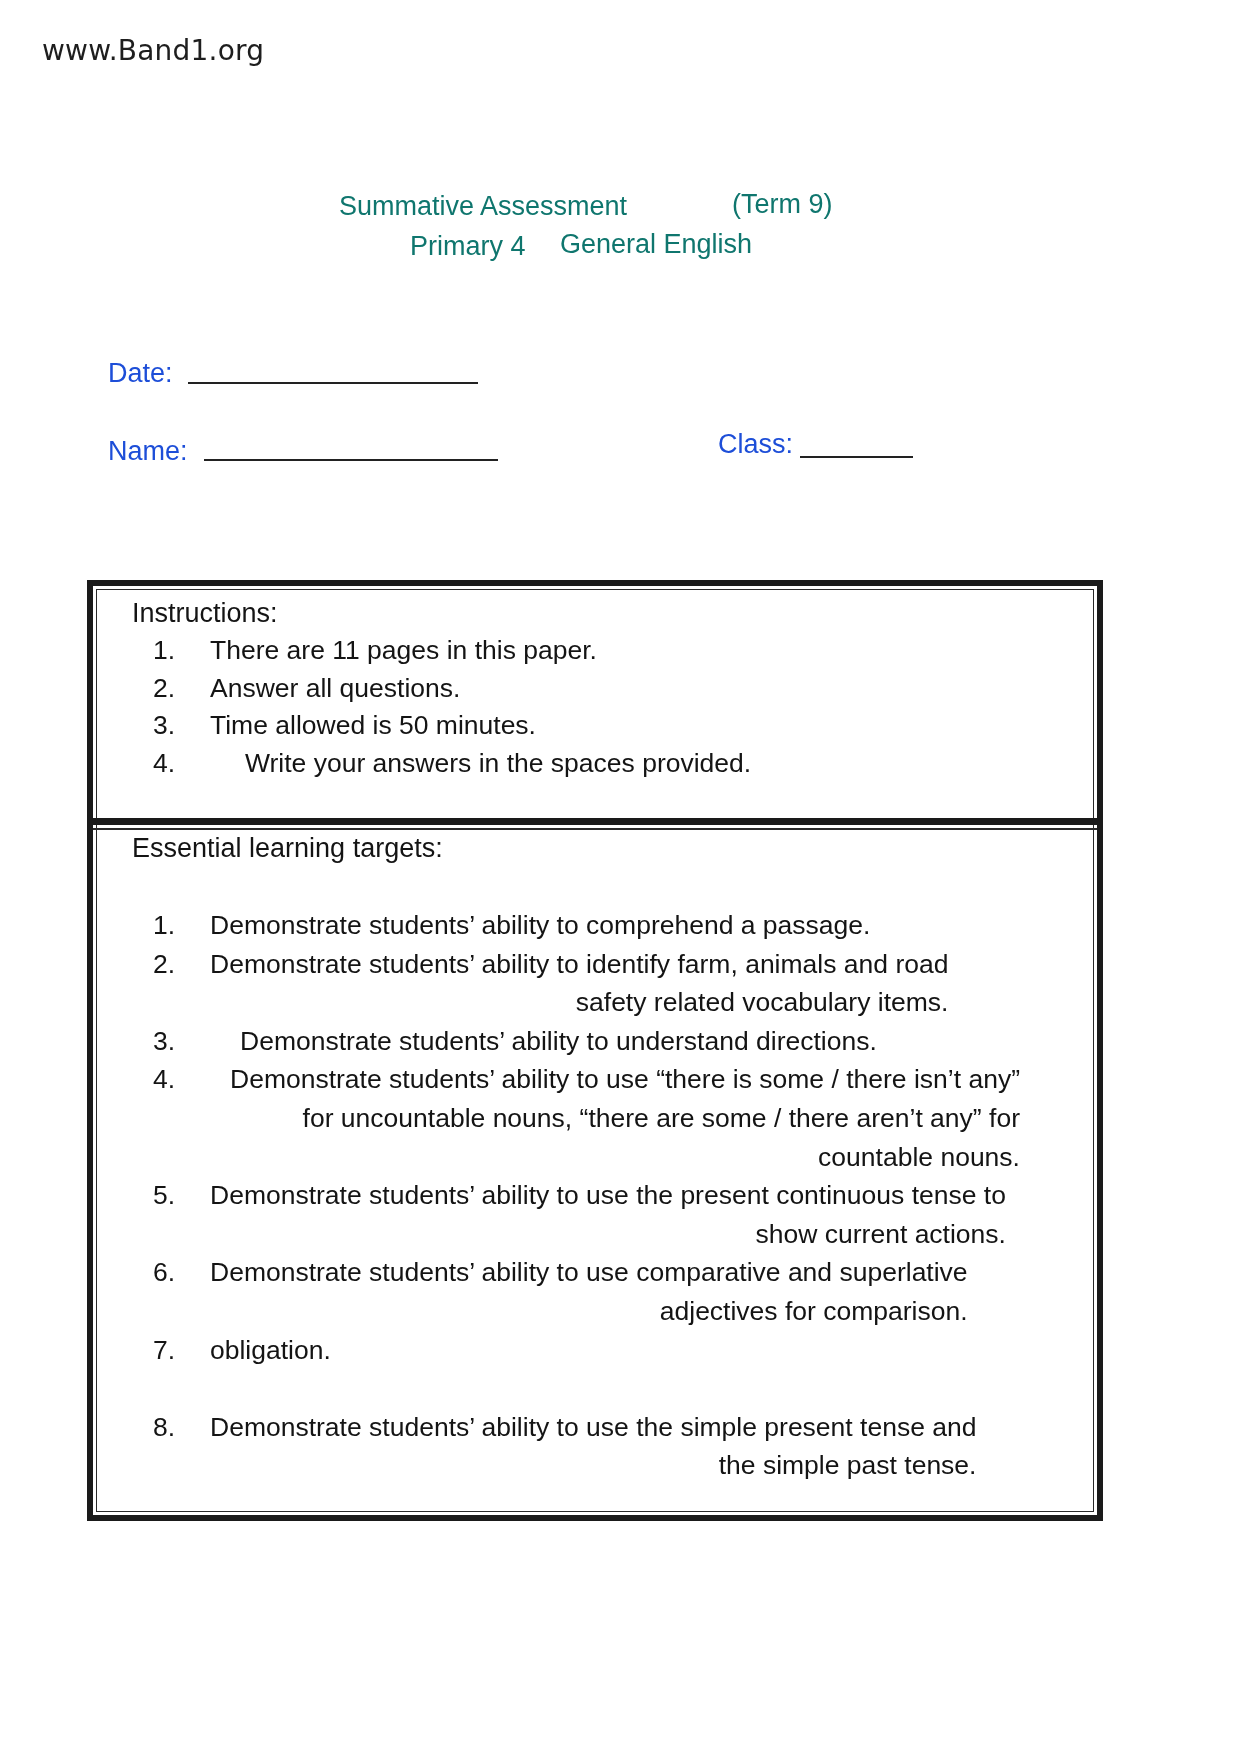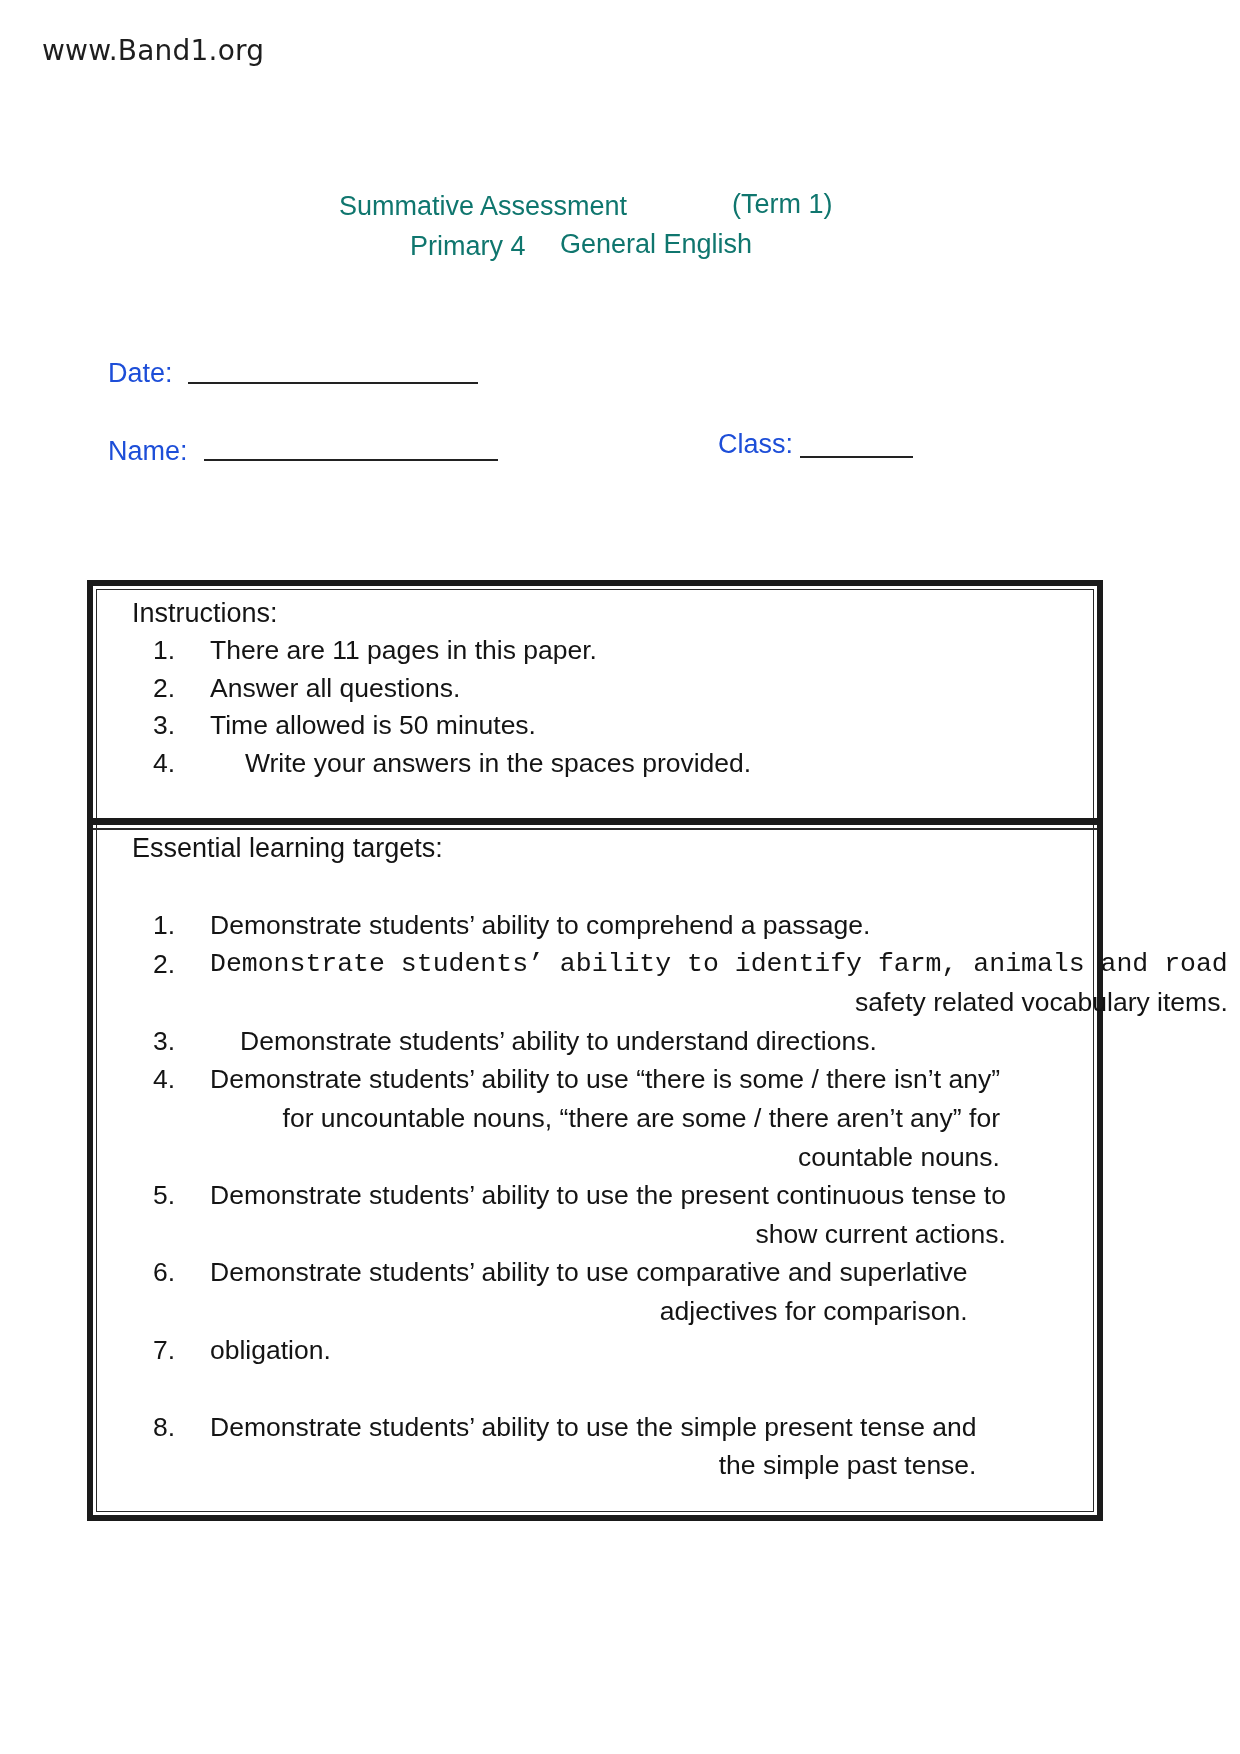--- a/index.html
+++ b/index.html
@@ -37,21 +37,21 @@
   .item .num { position: absolute; left: 153px; }
   .item .txt { position: absolute; left: 210px; white-space: nowrap; }
   .item .line { display: block; height: 38.5px; text-align: right; }
 </style>
 </head>
 <body>
 
 <div class="abs watermark">www.Band1.org</div>
 
 <div class="abs hdr" style="left:339px; top:193px;">Summative Assessment</div>
-<div class="abs hdr" style="left:732px; top:191px;">(Term 1)</div>
+<div class="abs hdr" style="left:732px; top:191px;">(Term 9)</div>
 <div class="abs hdr" style="left:410px; top:233px;">Primary 4</div>
 <div class="abs hdr" style="left:560px; top:231px;">General English</div>
 
 <div class="abs field-label" style="left:108px; top:360px;">Date:</div>
 <div class="rule" style="left:188px; top:382px; width:290px;"></div>
 
 <div class="abs field-label" style="left:108px; top:438px;">Name:</div>
 <div class="rule" style="left:204px; top:459px; width:294px;"></div>
 
 <div class="abs field-label" style="left:718px; top:431px;">Class:</div>
@@ -95,34 +95,34 @@
 <div id="targets-list">
     <div class="item" style="top: 912px;">
       <span class="num">1.</span>
       <span class="txt">
         <span class="line" style="height: 38.6px;">Demonstrate students’ ability to comprehend a passage.</span>
       </span>
     </div>
     <div class="item" style="top: 950.6px;">
       <span class="num">2.</span>
       <span class="txt">
-        <span class="line" style="height: 38.6px; font-family: Liberation Mono, monospace;">Demonstrate students’ ability to identify farm, animals and road</span>
+        <span class="line" style="height: 38.6px;">Demonstrate students’ ability to identify farm, animals and road</span>
         <span class="line" style="height: 38.6px; margin-left: 48px;">safety related vocabulary items.</span>
       </span>
     </div>
     <div class="item" style="top: 1027.8px;">
       <span class="num">3.</span>
       <span class="txt">
         <span class="line" style="height: 38.6px; margin-left: 30px;">Demonstrate students’ ability to understand directions.</span>
       </span>
     </div>
     <div class="item" style="top: 1066.4px;">
       <span class="num">4.</span>
       <span class="txt">
-        <span class="line" style="height: 38.6px;">Demonstrate students’ ability to use “there is some / there isn’t any”</span>
+        <span class="line" style="height: 38.6px; margin-left: 20px;">Demonstrate students’ ability to use “there is some / there isn’t any”</span>
         <span class="line" style="height: 38.6px;">for uncountable nouns, “there are some / there aren’t any” for</span>
         <span class="line" style="height: 38.6px;">countable nouns.</span>
       </span>
     </div>
     <div class="item" style="top: 1182.2px;">
       <span class="num">5.</span>
       <span class="txt">
         <span class="line" style="height: 38.6px;">Demonstrate students’ ability to use the present continuous tense to</span>
         <span class="line" style="height: 38.6px;">show current actions.</span>
       </span>

